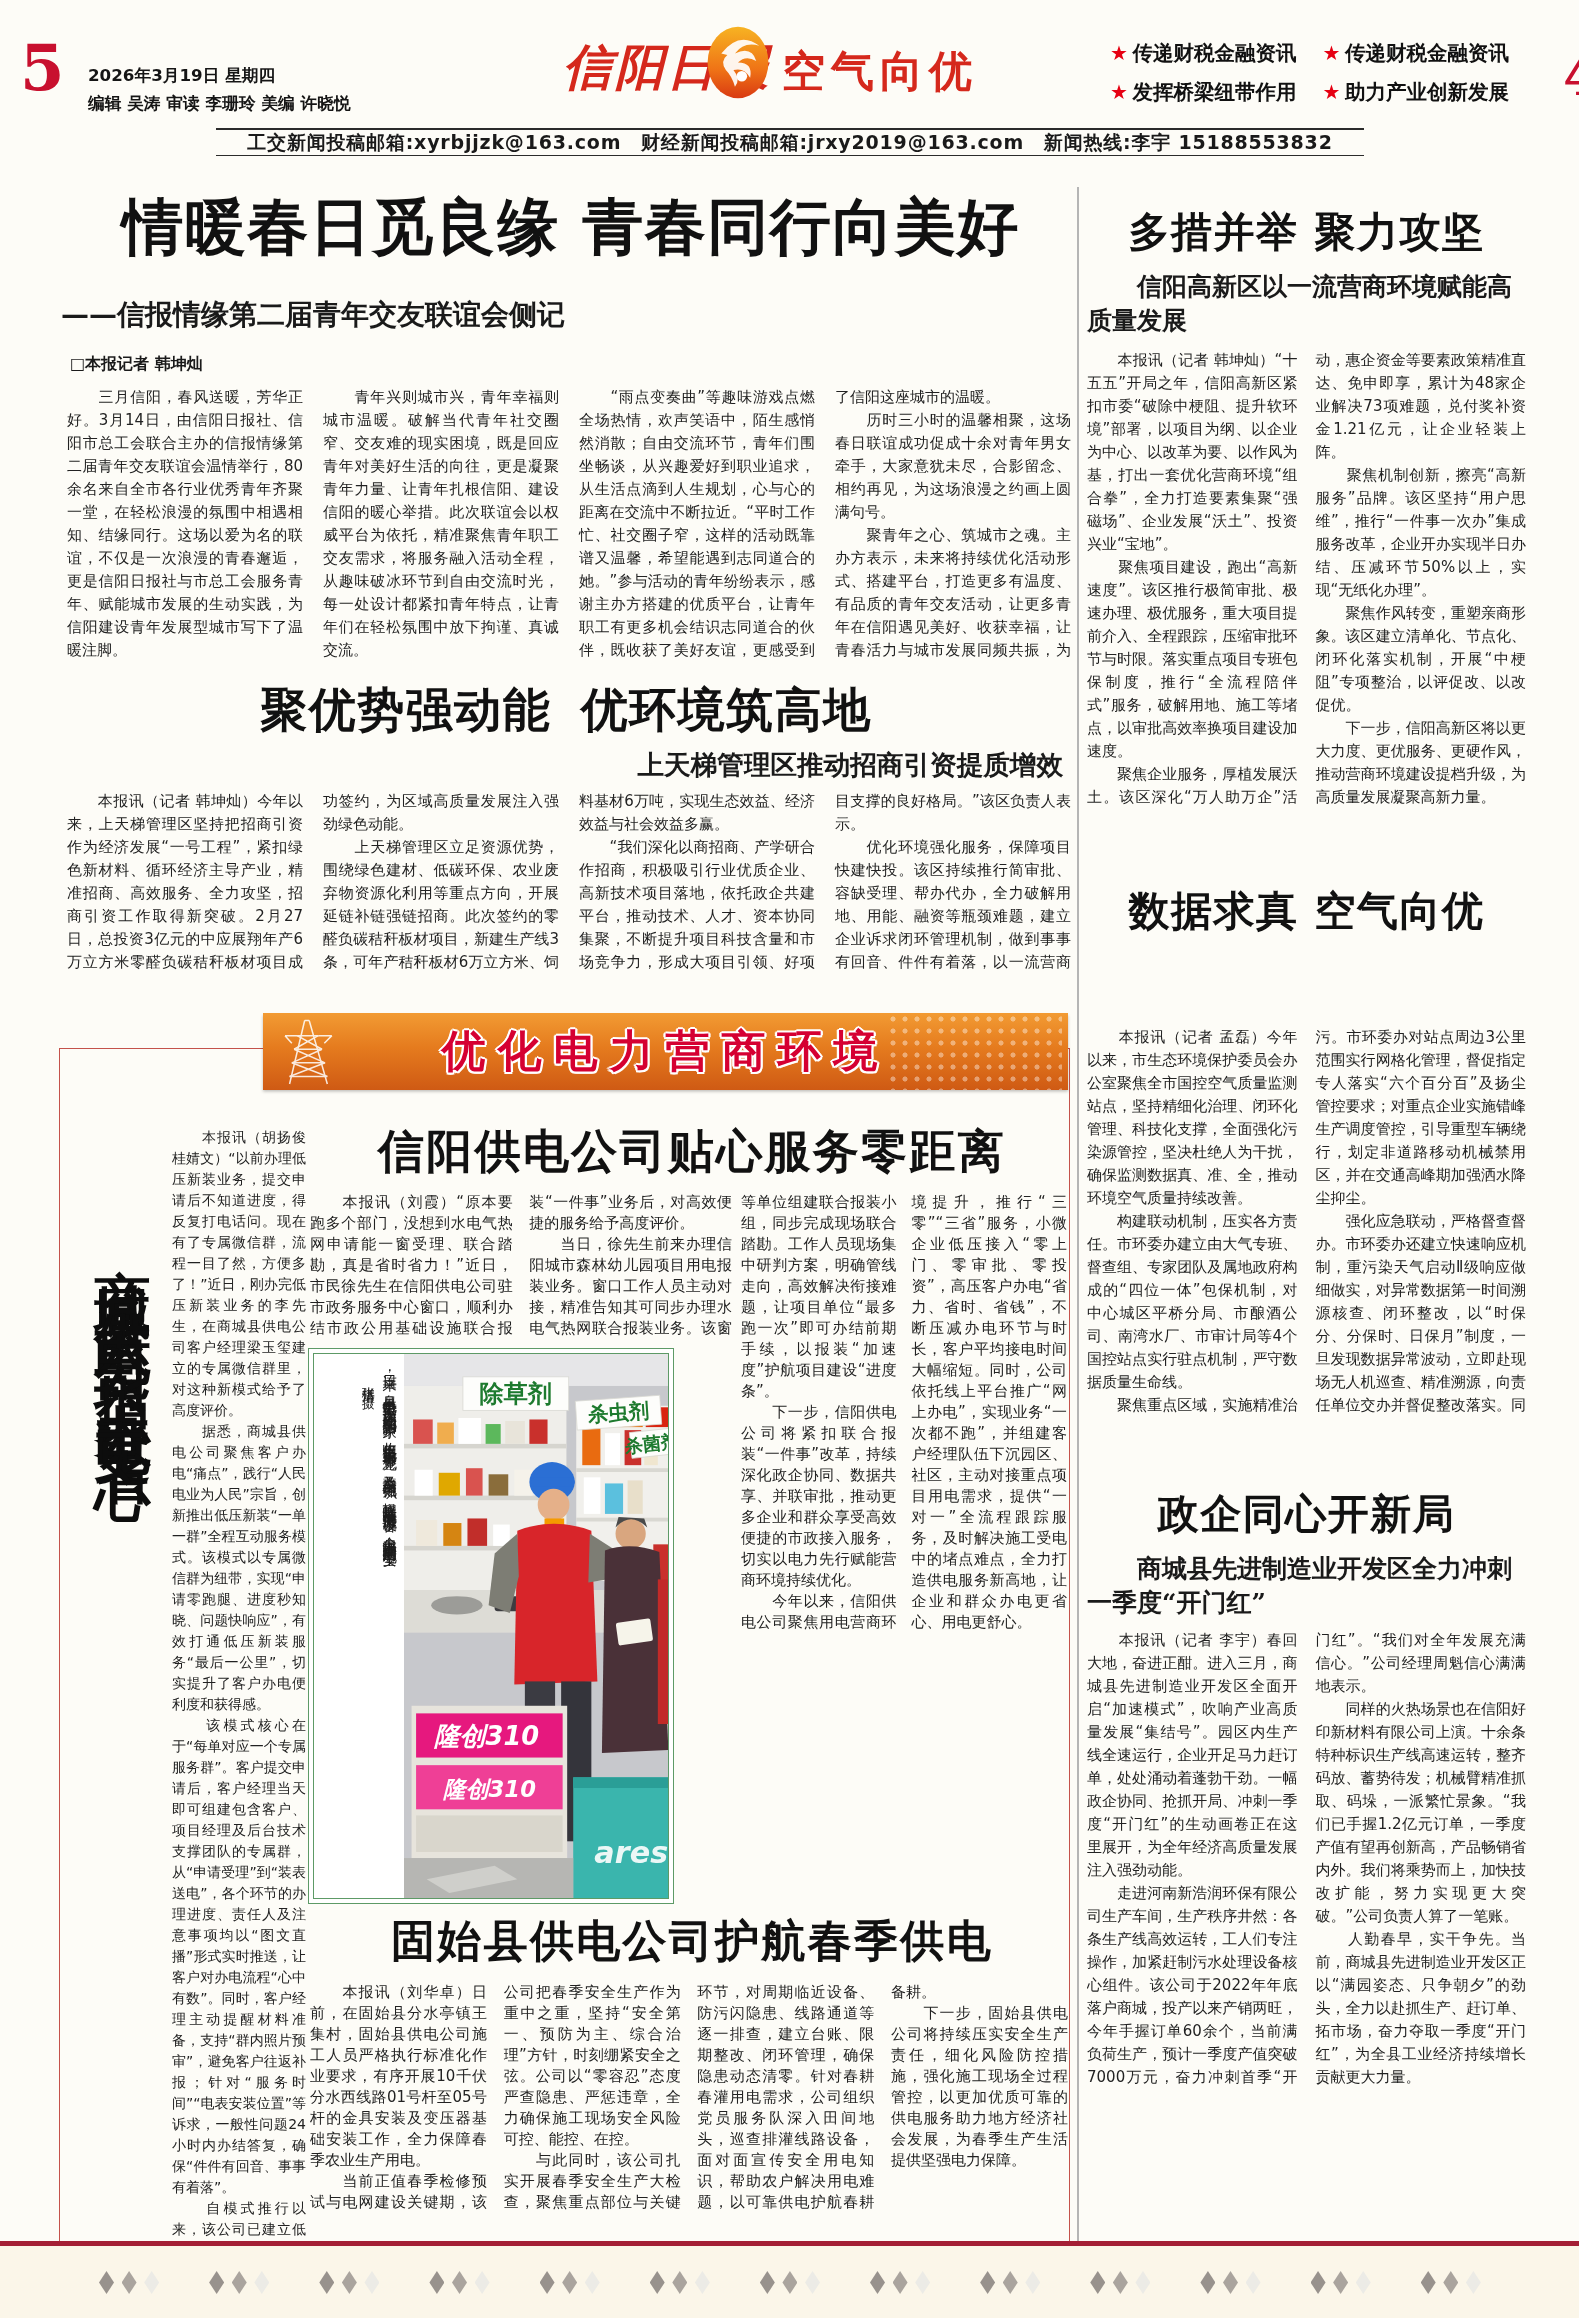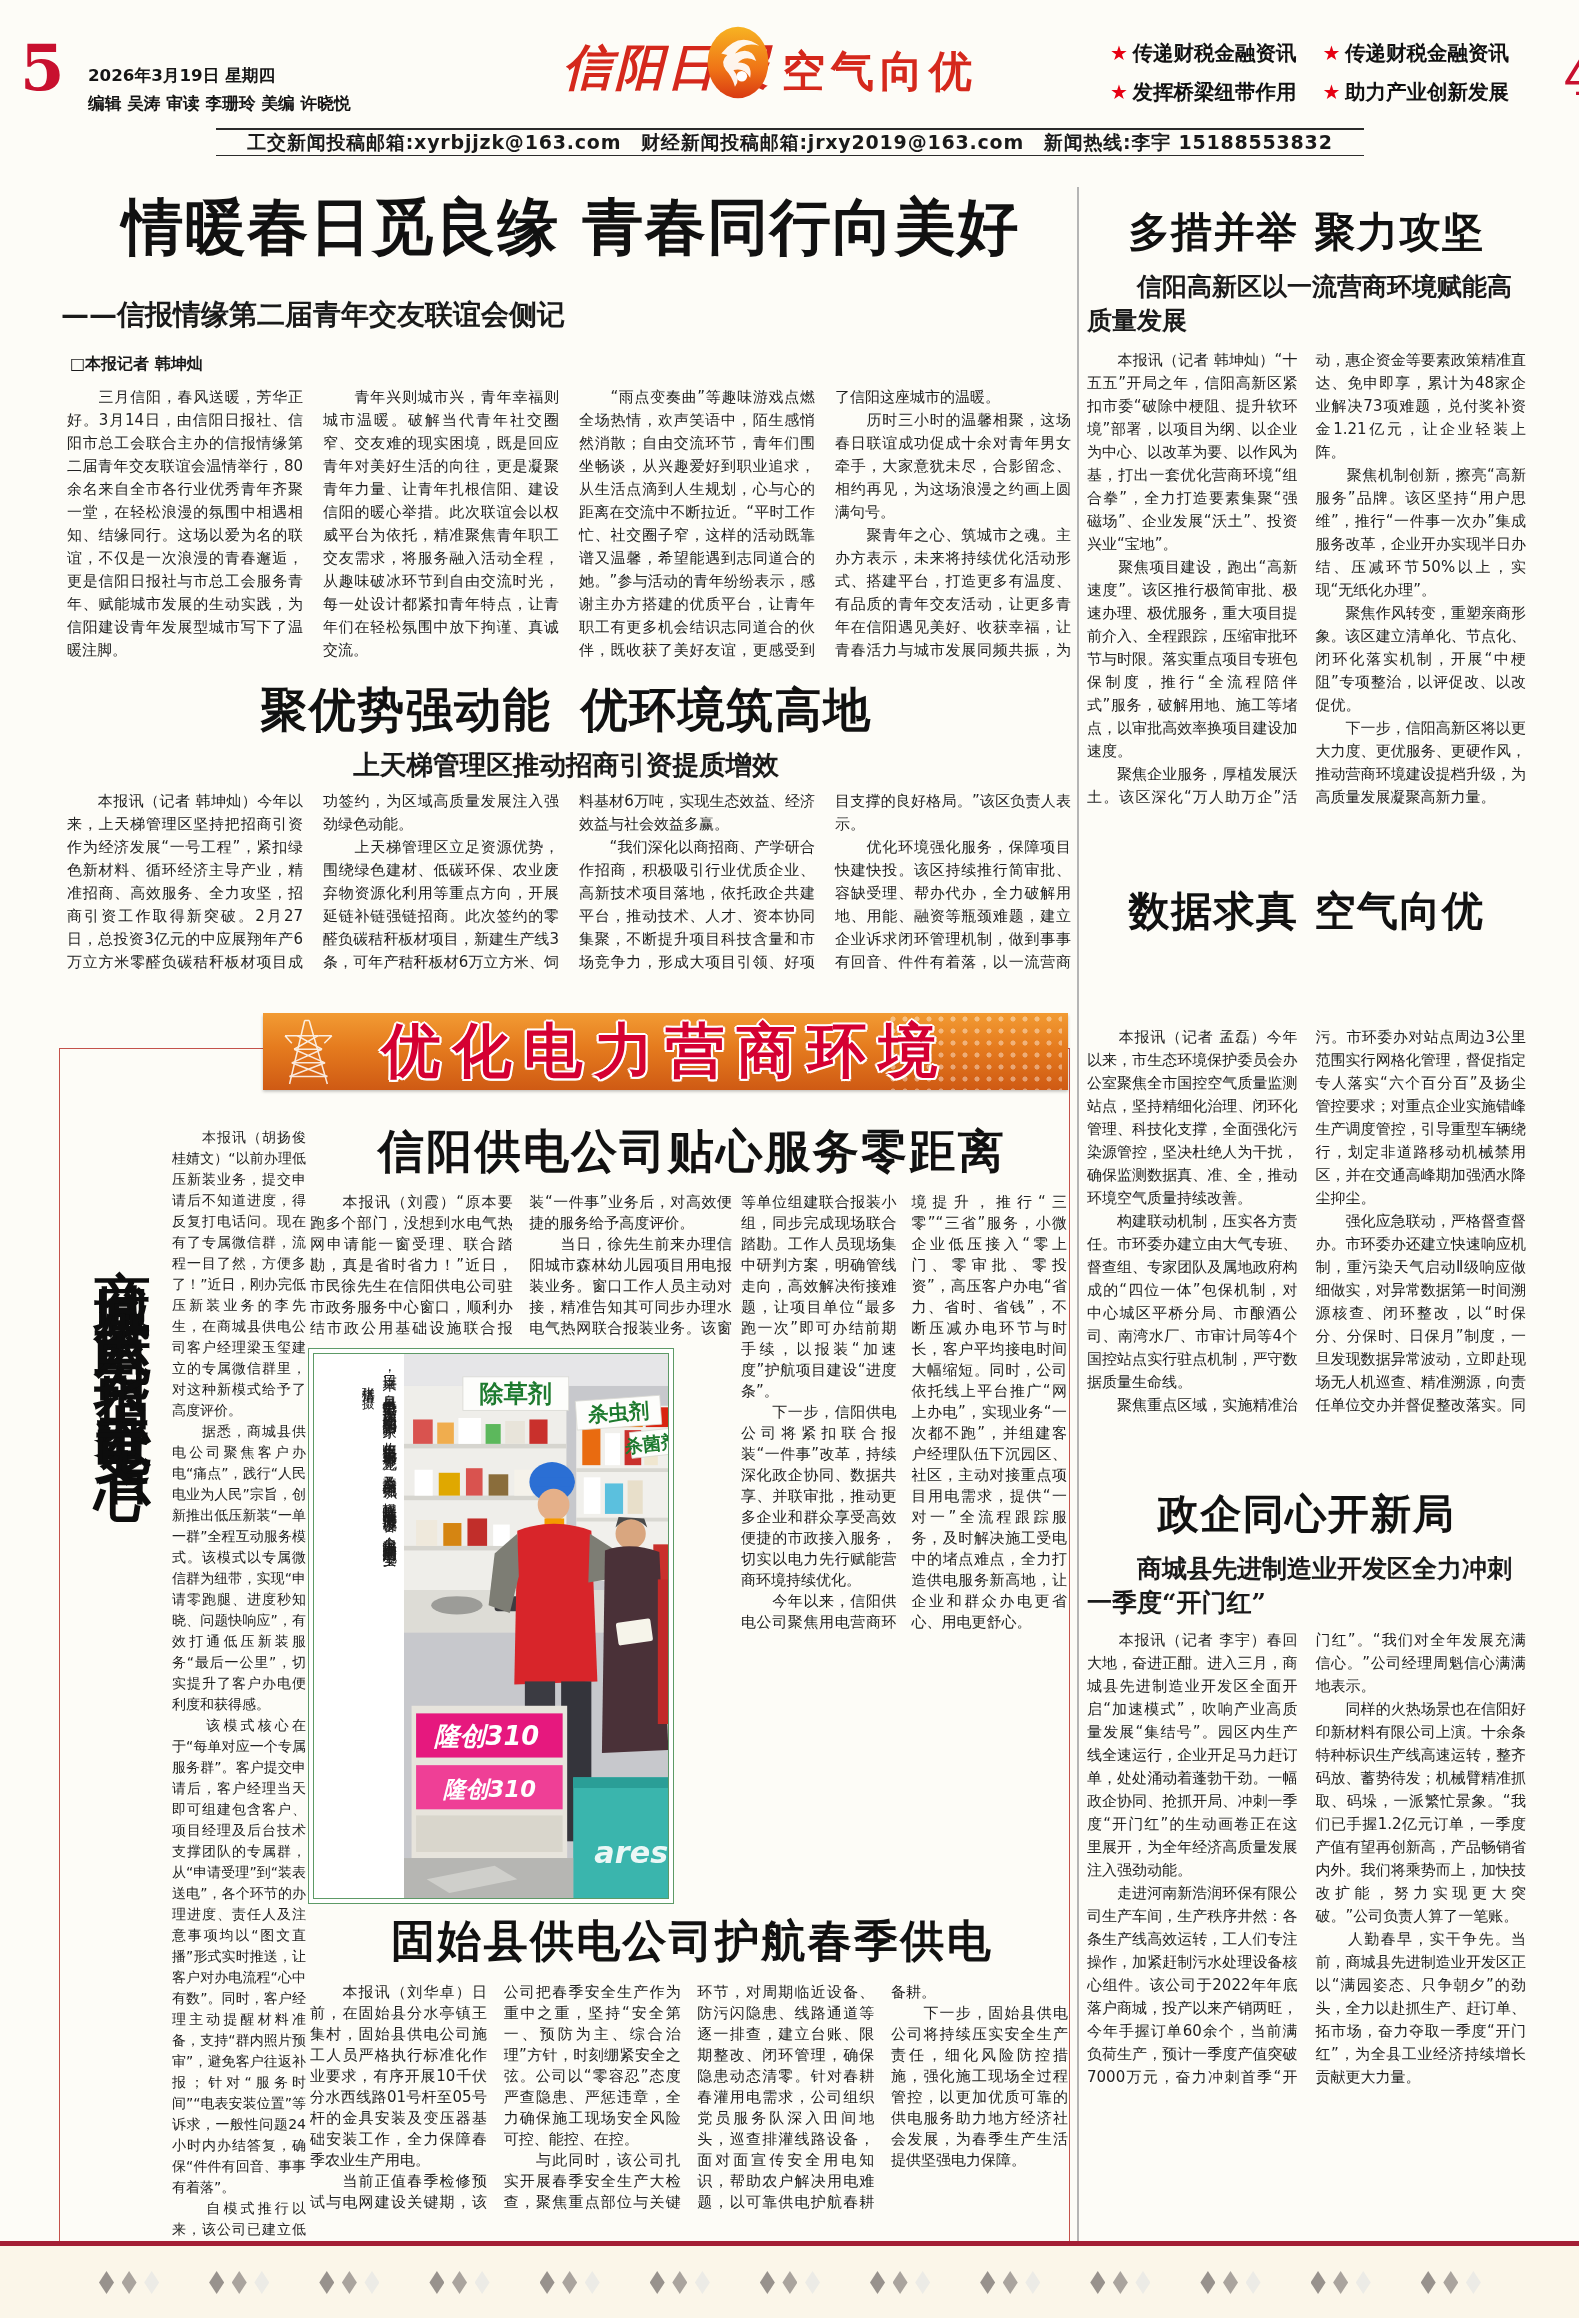--- a/index.html
+++ b/index.html
@@ -35,40 +35,40 @@
   
   .h-center { text-align:center; font-weight:900; color:#111; }
   .colbody { column-gap:20px; font-size:15px; line-height:23px; overflow:hidden; color:#222; }
 
   .a1-title { left:66px; top:187px; width:1010px; font-size:61px; letter-spacing:1.5px; }
   .a1-sub   { left:61px; top:296px; width:1010px; font-size:28px; font-weight:700; text-align:left; }
   .a1-byline{ left:70px; top:354px; font-size:16px; font-weight:700; }
   .a1-body  { left:67px; top:386px; width:1004px; height:279px; column-count:4; }
 
   .a2-title { left:61px; top:679px; width:1010px; font-size:47px; letter-spacing:1.5px;font-family:Liberation Mono, monospace; }
-  .a2-sub   { left:61px; top:747px; width:1010px; font-size:26.6px; font-weight:700; text-align:center; }
+  .a2-sub   { left:53px; top:747px; width:1010px; font-size:26.6px; font-weight:700; text-align:right; }
   .a2-body  { left:67px; top:790px; width:1004px; height:199px; column-count:4; }
 
   
   .v-divider { left:1077px; top:187px; width:1.5px; height:2056px; background:#b5b5b5; }
   .r-title { left:1087px; width:439px; font-size:41px; letter-spacing:1.5px; }
   .r-sub   { left:1087px; width:439px; font-size:25px; line-height:34px; font-weight:700; }
   .r-body  { left:1087px; width:439px; column-count:2; column-gap:18px; font-size:15px; line-height:23px; overflow:hidden; color:#222; }
   .r1-title{ top:205px; } .r1-sub{ top:270px; } .r1-body{ top:349px; height:492px; }
   .r2-title{ top:884px; } .r2-sub{ top:949px; } .r2-body{ top:1026px; height:410px; }
   .r3-title{ top:1487px; } .r3-sub{ top:1552px; } .r3-body{ top:1629px; height:612px; }
 
   
   .power-box { left:59px; top:1048px; width:1011px; height:1197px;
                border:1.5px solid #c4524b; border-bottom:none; background:transparent; }
   .banner { left:263px; top:1013px; width:805px; height:77px; z-index:3;
     background:linear-gradient(180deg,#f29b33 0%,#e57b1e 45%,#cf5a14 100%);
     display:flex; align-items:center; justify-content:center; overflow:hidden;
     box-shadow:0 1.5px 3px rgba(0,0,0,.25); }
-  .banner-text { font-size:59px; font-weight:900; color:#d50032; letter-spacing:12px; z-index:2;
+  .banner-text { font-size:44px; font-weight:900; color:#d50032; letter-spacing:12px; z-index:2;
     text-shadow:-2.3px 0 0 #fff,2.3px 0 0 #fff,0 -2.3px 0 #fff,0 2.3px 0 #fff,
                 -1.5px -1.5px 0 #fff,1.5px 1.5px 0 #fff,-1.5px 1.5px 0 #fff,1.5px -1.5px 0 #fff; }
   .banner-pylon { position:absolute; left:10.6px; top:3px; height:71px; opacity:.9; }
   .banner-dots { position:absolute; right:6px; top:0; width:175px; height:100%; opacity:.4;
     background-image:radial-gradient(#fff 28%, transparent 32%); background-size:12px 12px; }
 
   .left-vtitle { left:74px; top:1224px; height:972px; width:88px;
     writing-mode:vertical-rl; font-size:56px; font-weight:900; letter-spacing:15px;
     color:#0d0d0d; }
   .left-vbody { left:172px; top:1127px; width:134px; height:1110px;

